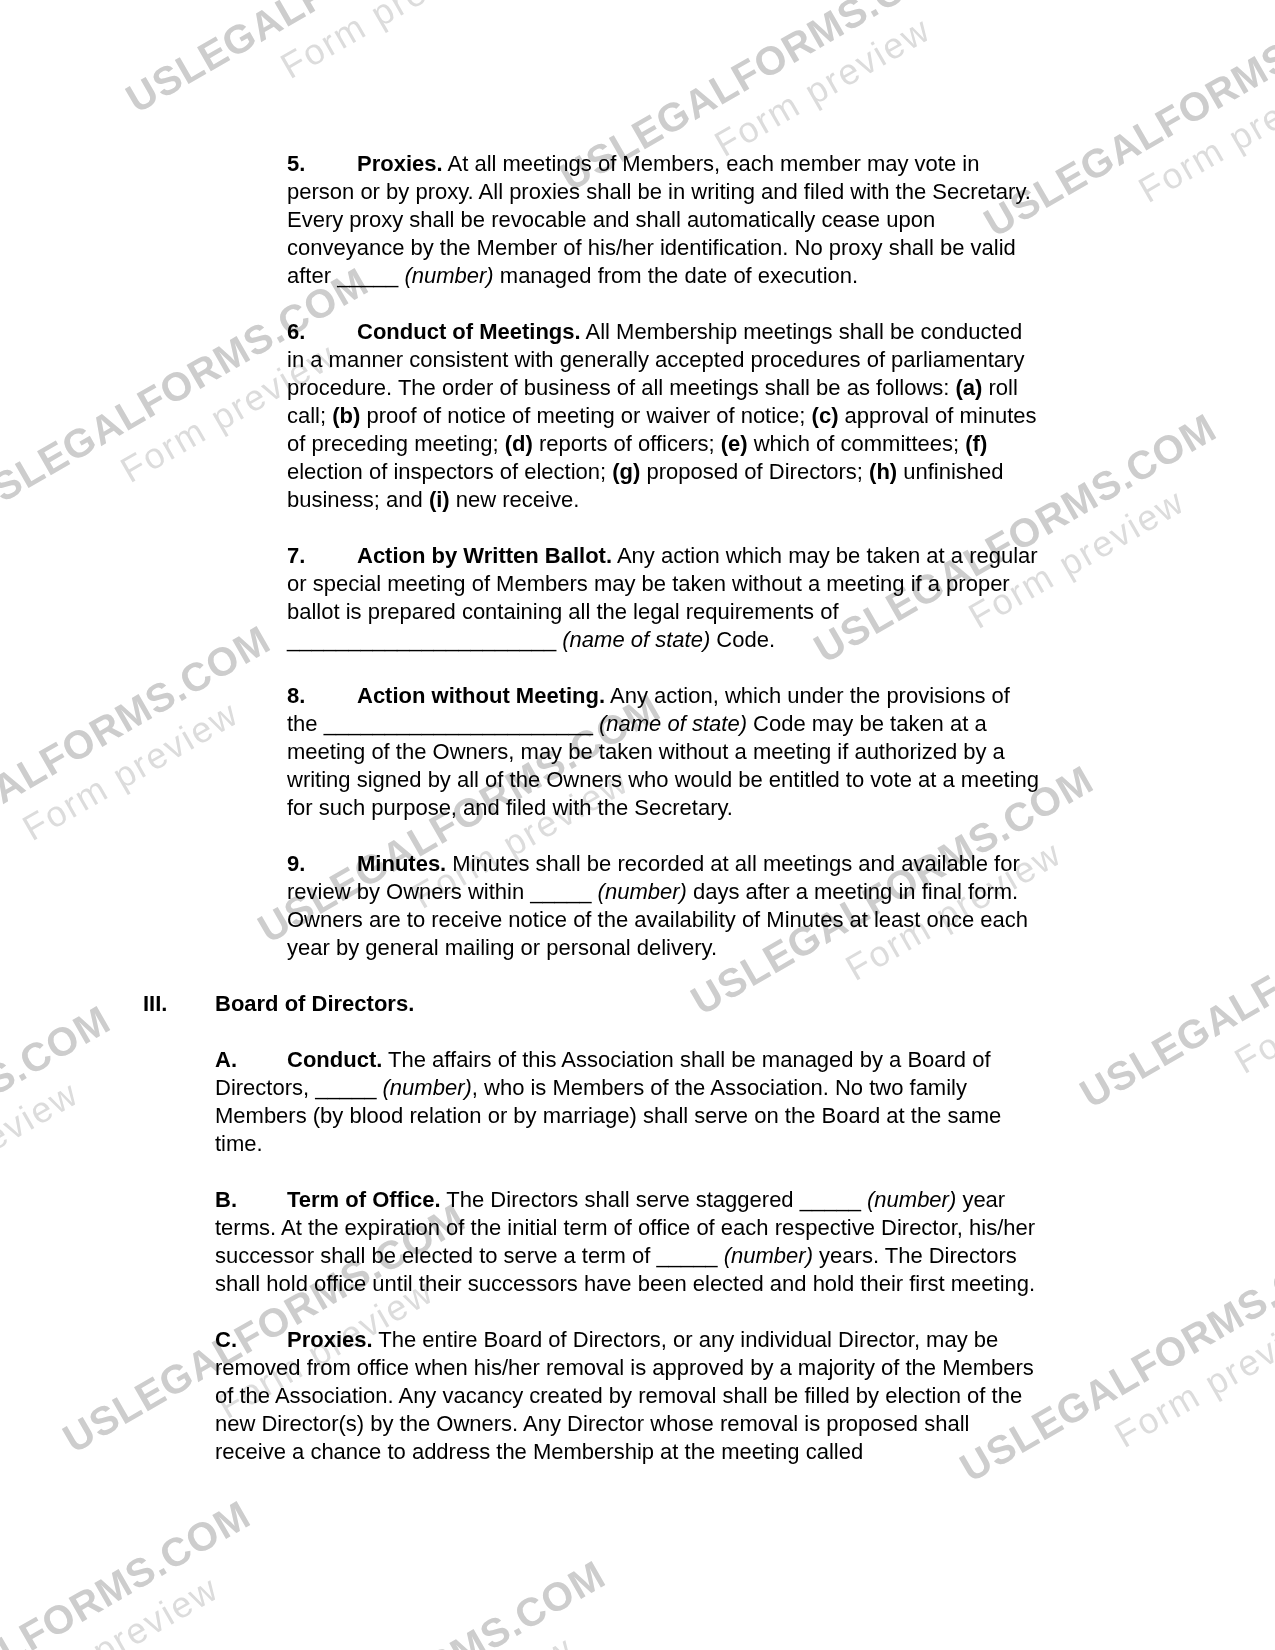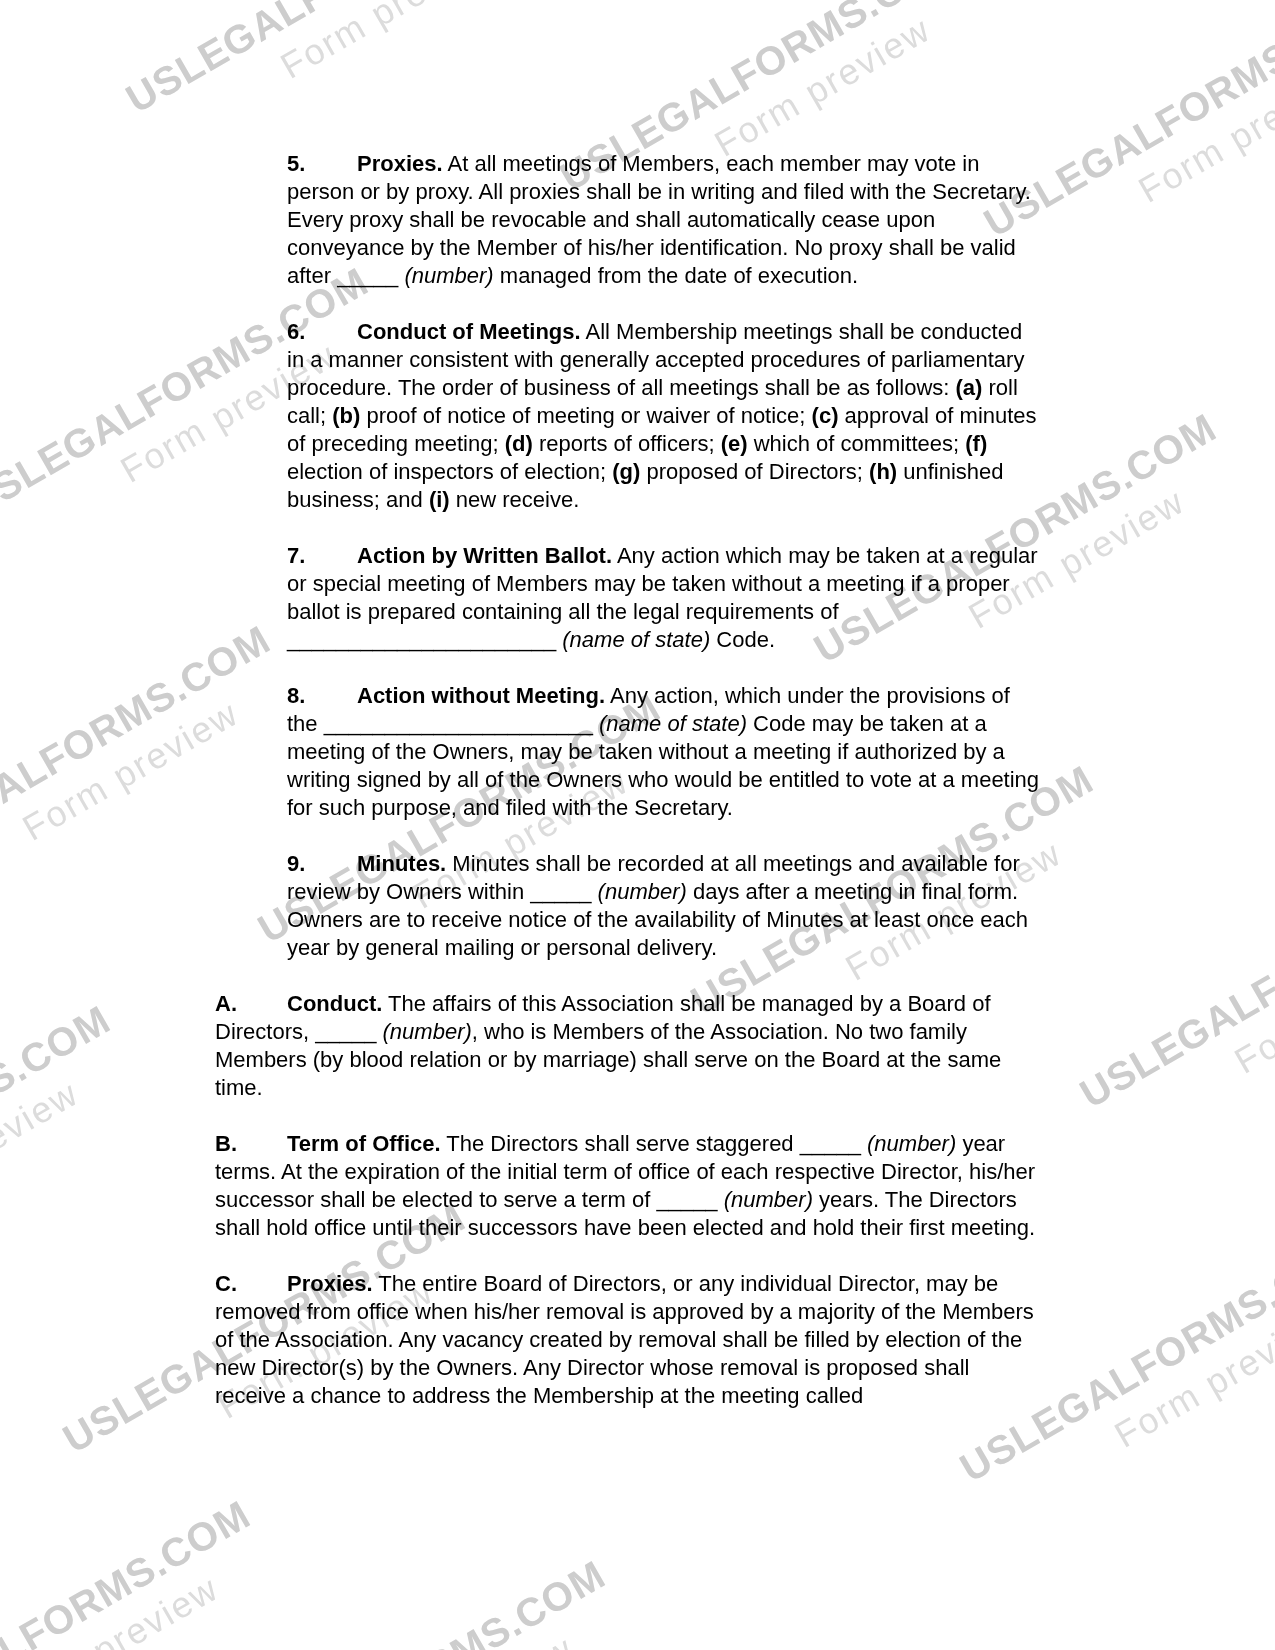--- a/index.html
+++ b/index.html
@@ -140,20 +140,21 @@
 ______________________ </span><span class="i">(name of state)</span><span> Code.</span></p>
       <p class="para lvl-num"><span class="pnum">8.</span><span class="b">Action without Meeting.</span><span> Any action, which under the provisions of
 the ______________________ </span><span class="i">(name of state)</span><span> Code may be taken at a
 meeting of the Owners, may be taken without a meeting if authorized by a
 writing signed by all of the Owners who would be entitled to vote at a meeting
 for such purpose, and filed with the Secretary.</span></p>
       <p class="para lvl-num"><span class="pnum">9.</span><span class="b">Minutes.</span><span> Minutes shall be recorded at all meetings and available for
 review by Owners within _____ </span><span class="i">(number)</span><span> days after a meeting in final form.
 Owners are to receive notice of the availability of Minutes at least once each
 year by general mailing or personal delivery.</span></p>
+      <p class="para lvl-sec"><span class="pnum">III.</span><span class="b">Board of Directors.</span></p>
       <p class="para lvl-sub"><span class="pnum">A.</span><span class="b">Conduct.</span><span> The affairs of this Association shall be managed by a Board of
 Directors, _____ </span><span class="i">(number)</span><span>, who is Members of the Association. No two family
 Members (by blood relation or by marriage) shall serve on the Board at the same
 time.</span></p>
       <p class="para lvl-sub"><span class="pnum">B.</span><span class="b">Term of Office.</span><span> The Directors shall serve staggered _____ </span><span class="i">(number)</span><span> year
 terms. At the expiration of the initial term of office of each respective Director, his/her
 successor shall be elected to serve a term of _____ </span><span class="i">(number)</span><span> years. The Directors
 shall hold office until their successors have been elected and hold their first meeting.</span></p>
       <p class="para lvl-sub"><span class="pnum">C.</span><span class="b">Proxies.</span><span> The entire Board of Directors, or any individual Director, may be
 removed from office when his/her removal is approved by a majority of the Members

